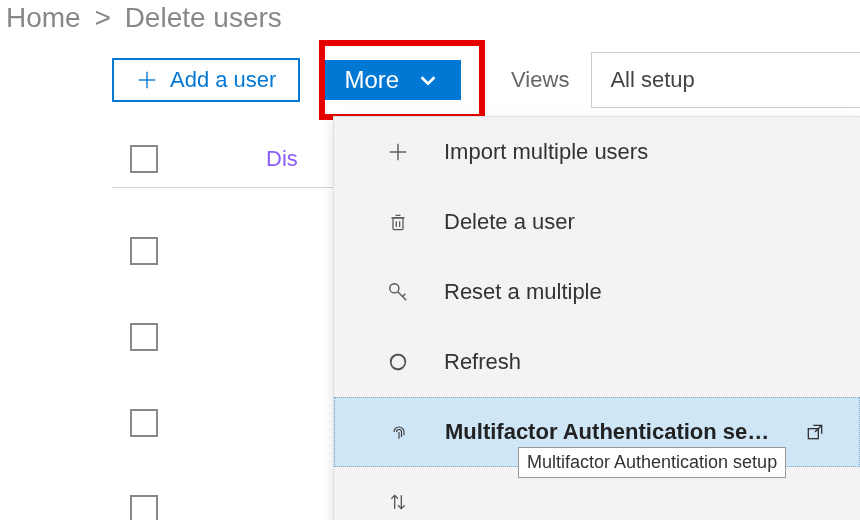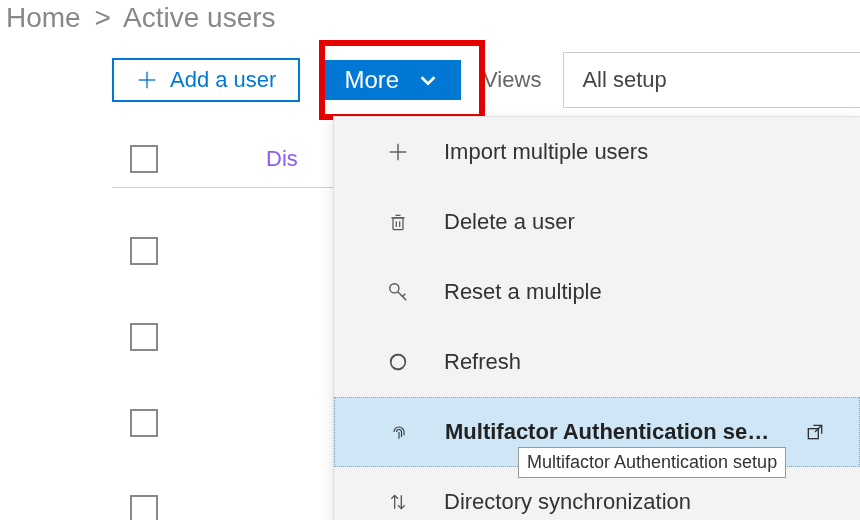--- a/index.html
+++ b/index.html
@@ -57,20 +57,21 @@
       border: 6px solid #e60000;
       top: -12px;
       left: 319px;
       width: 166px;
       height: 80px;
       pointer-events: none;
     }
     .views-label {
       font-size: 22px;
       color: #666;
+      margin-left: 28px;
     }
     .views-select {
       border: 1px solid #ccc;
       height: 56px;
       padding: 0 18px;
       font-size: 22px;
       color: #444;
       display: flex;
       align-items: center;
       flex: 1;
@@ -155,21 +156,21 @@
       text-align: right;
     }
     svg { display: block; }
   </style>
 </head>
 <body>
 
 <div class="breadcrumb">
   <span>Home</span>
   <span class="sep">&gt;</span>
-  <span>Active users</span>
+  <span>Delete users</span>
 </div>
 
 <div class="toolbar">
   <button class="btn-add">
     <span class="icon">
       <svg width="22" height="22" viewBox="0 0 24 24" fill="none" stroke-width="1.5">
           <line x1="12" y1="3" x2="12" y2="21"></line>
           <line x1="3" y1="12" x2="21" y2="12"></line>
         </svg>
     </span>
@@ -281,18 +282,17 @@
     </div>
     <div class="dropdown-item">
       <span class="icon-slot">
         <svg width="20" height="22" viewBox="0 0 24 24" fill="none" stroke="#555" stroke-width="1.6">
             <line x1="8" y1="4" x2="8" y2="20"></line>
             <polyline points="4 8 8 4 12 8"></polyline>
             <line x1="16" y1="4" x2="16" y2="20"></line>
             <polyline points="12 16 16 20 20 16"></polyline>
           </svg>
       </span>
-      <span class="label">Directory synchronization</span>
     </div>
   </div>
 </div>
 
 <div class="tooltip">Multifactor Authentication setup</div>
 
 </body></html>

